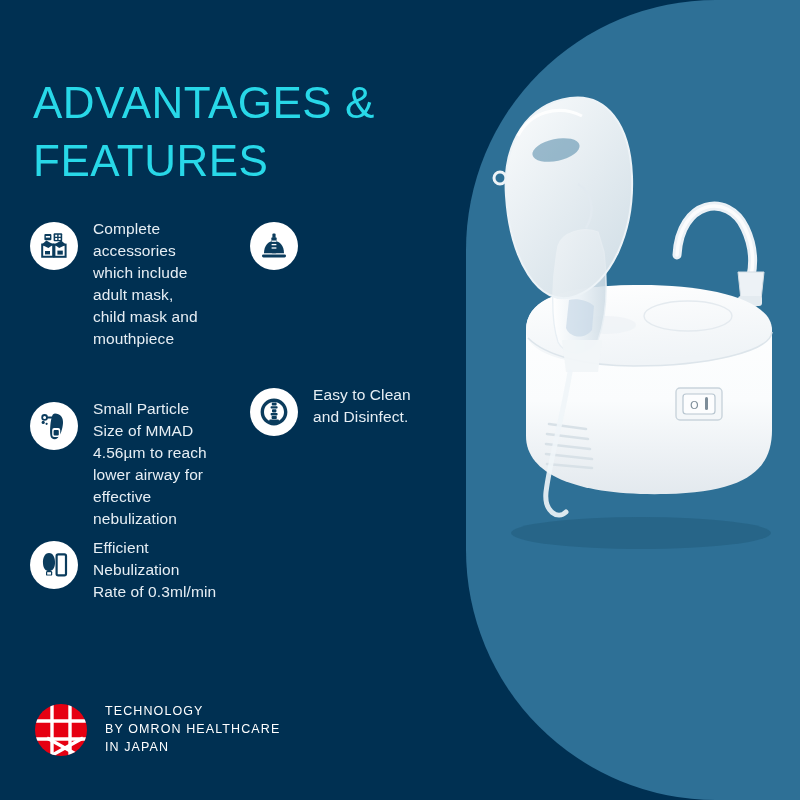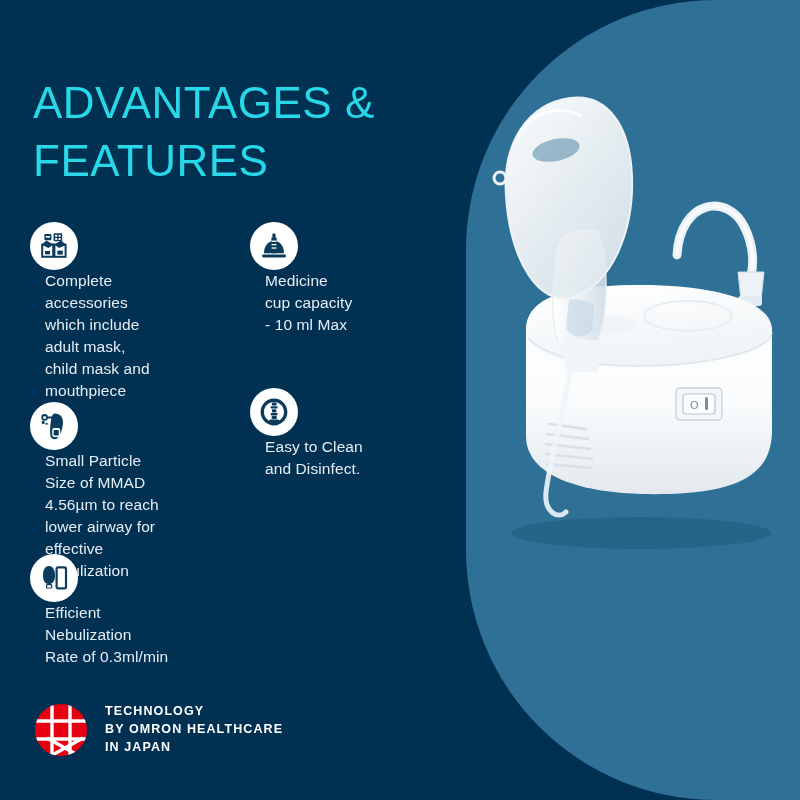--- a/index.html
+++ b/index.html
@@ -52,27 +52,26 @@
   .features {
     position: absolute;
     left: 30px;
     top: 218px;
     width: 440px;
   }
   .feature {
     position: absolute;
     display: flex;
     align-items: flex-start;
-    flex-direction: column;
   }
   .f0 { left: 0px;   top: 0px;   width: 215px; }
   .f1 { left: 220px; top: 0px;   width: 215px; }
   .f2 { left: 0px;   top: 180px; width: 215px; }
   .f3 { left: 220px; top: 166px; width: 215px; }
-  .f4 { left: 0px;   top: 332px; width: 230px; }
+  .f4 { left: 0px;   top: 319px; width: 230px; }
 
   .icon-circle {
     flex: 0 0 auto;
     width: 48px;
     height: 48px;
     border-radius: 50%;
     background: #FFFFFF;
     display: flex;
     align-items: center;
     justify-content: center;
@@ -101,21 +100,21 @@
     flex: 0 0 auto;
     width: 56px;
     height: 56px;
   }
   .footer-text {
     margin-left: 16px;
     color: #FFFFFF;
     font-size: 12.5px;
     line-height: 1.42;
     letter-spacing: 1.1px;
-    font-weight: bold;
+    font-weight: normal;
     white-space: pre-line;
   }
 
   
   .product-art {
     position: absolute;
     left: 0;
     top: 0;
     width: 334px;
     height: 800px;
@@ -243,23 +242,20 @@
           <rect x="3.0" y="23.4" width="24" height="3.0" rx="1.4" fill="#0B3C5D"></rect>
           <rect x="12.4" y="6.2" width="5.2" height="16.0" rx="1" fill="#0B3C5D"></rect>
           <rect x="13.4" y="2.6" width="3.2" height="4.2" rx="1" fill="#0B3C5D"></rect>
           <g stroke="#FFFFFF" stroke-width="1.3">
             <line x1="12.6" y1="10.2" x2="17.4" y2="10.2"></line>
             <line x1="12.6" y1="13.6" x2="17.4" y2="13.6"></line>
             <line x1="12.6" y1="17.0" x2="17.4" y2="17.0"></line>
           </g>
         </svg>
       </span>
-      <span class="feature-text">Medicine
-cup capacity
-- 10 ml Max</span>
     </div>
 
     <div class="feature f2">
       <span class="icon-circle">
         <svg width="30" height="30" viewBox="0 0 30 30" fill="#0B3C5D">
           <path d="M16.0 2.6 C 21.0 2.6, 24.4 6.4, 24.0 12.0 C 23.6 18.0, 21.6 24.0, 18.6 27.0
                    C 16.0 29.4, 12.0 28.2, 11.4 24.4 C 10.6 18.6, 11.6 9.0, 13.0 5.4
                    C 13.6 3.6, 14.6 2.6, 16.0 2.6 Z" fill="#0B3C5D"></path>
           <rect x="13.2" y="17.0" width="8.0" height="9.0" rx="2" fill="#FFFFFF"></rect>
           <rect x="14.6" y="19.0" width="5.2" height="5.4" rx="1" fill="#0B3C5D"></rect>

